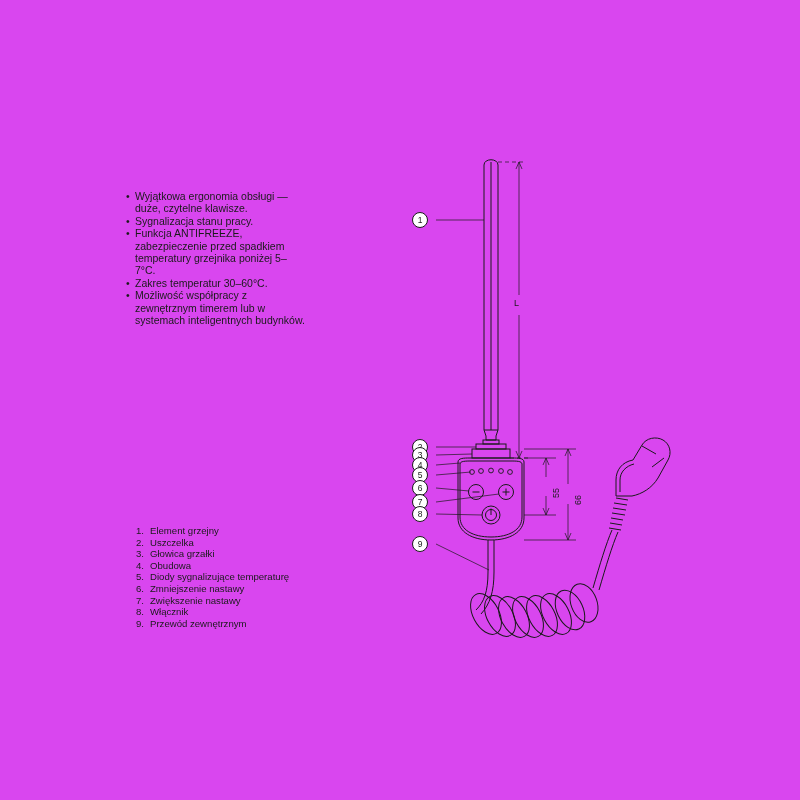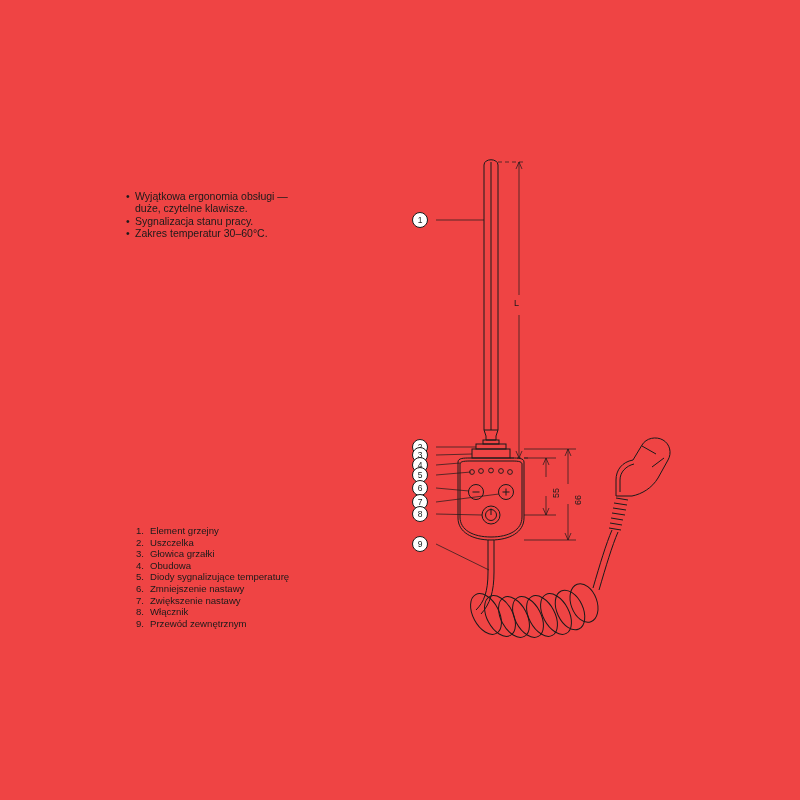--- a/index.html
+++ b/index.html
@@ -4,21 +4,21 @@
 <style>
   html, body {
     margin: 0;
     padding: 0;
     background: #ffffff;
   }
   #page {
     position: relative;
     width: 800px;
     height: 800px;
-    background: #ef4444;
+    background: #d946ef;
     font-family: "Liberation Sans", sans-serif;
     color: #1a1a1a;
     overflow: hidden;
   }
 
   
   #features {
     position: absolute;
     left: 126px;
     top: 190px;
@@ -90,21 +90,23 @@
   }
 </style>
 </head>
 <body>
 
 <div id="page">
 
   <div id="features">
     <div class="feat">Wyjątkowa ergonomia obsługi — duże, czytelne klawisze.</div>
     <div class="feat">Sygnalizacja stanu pracy.</div>
+    <div class="feat">Funkcja ANTIFREEZE, zabezpieczenie przed spadkiem temperatury grzejnika poniżej 5–7°C.</div>
     <div class="feat">Zakres temperatur 30–60°C.</div>
+    <div class="feat">Możliwość współpracy z zewnętrznym timerem lub w systemach inteligentnych budynków.</div>
   </div>
 
   <div id="legend">
     <div class="lrow">
       <span class="lnum">1.</span>
       <span class="llab">Element grzejny</span>
     </div>
     <div class="lrow">
       <span class="lnum">2.</span>
       <span class="llab">Uszczelka</span>

